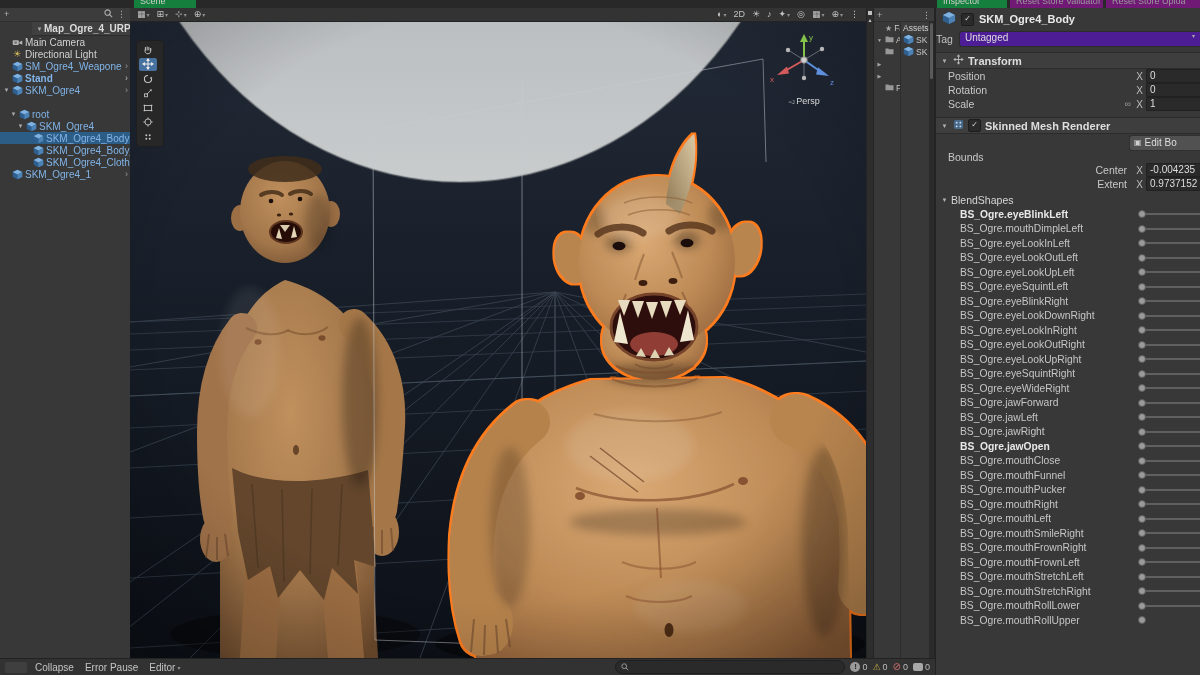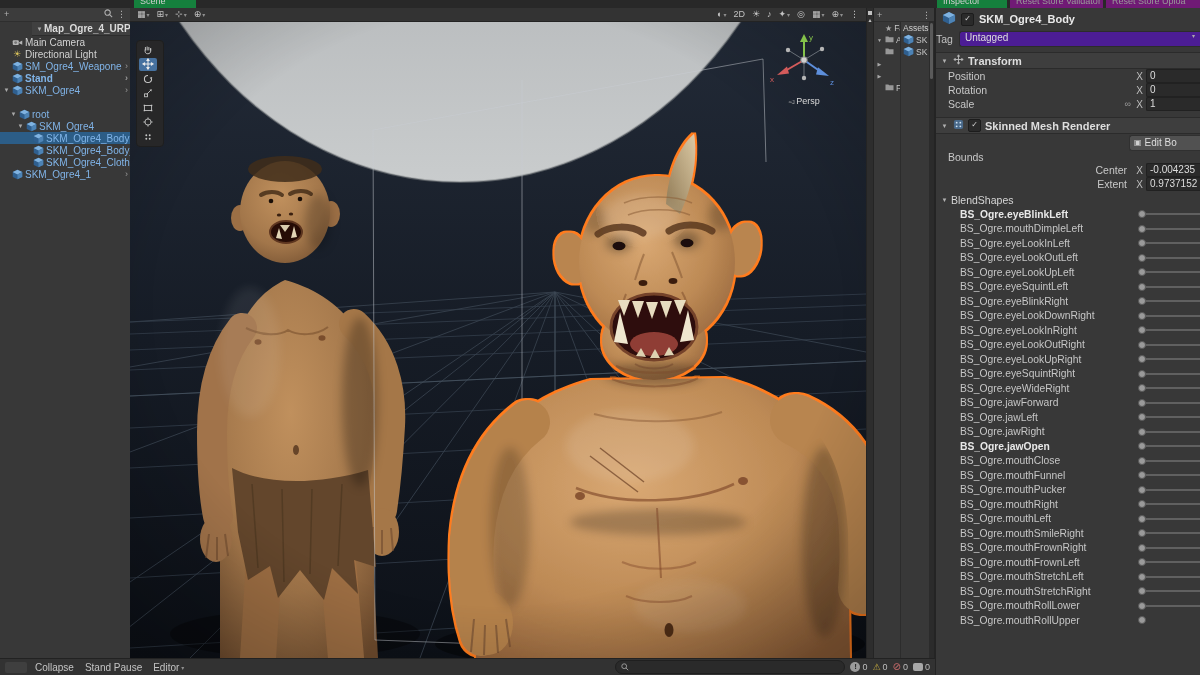--- a/index.html
+++ b/index.html
@@ -906,21 +906,21 @@
         <div class="bs-row">
           <span>BS_Ogre.mouthRollUpper</span>
           <div class="bs-knob"></div>
         </div>
       </div>
   </div>
 
   <div class="console">
     <div class="c-stub"></div>
     <span class="c-btn">Collapse</span>
-    <span class="c-btn">Stand Pause</span>
+    <span class="c-btn">Error Pause</span>
     <span class="c-btn">
       <span>Editor</span>
       <span class="tb-caret">▾</span>
     </span>
     <div class="c-search">
       <svg width="8" height="8" viewBox="0 0 10 10">
           <circle cx="4" cy="4" r="3" fill="none" stroke="#9a9a9a" stroke-width="1.2"></circle>
           <line x1="6.3" y1="6.3" x2="9" y2="9" stroke="#9a9a9a" stroke-width="1.2"></line>
         </svg>
       <input value="" style="">

